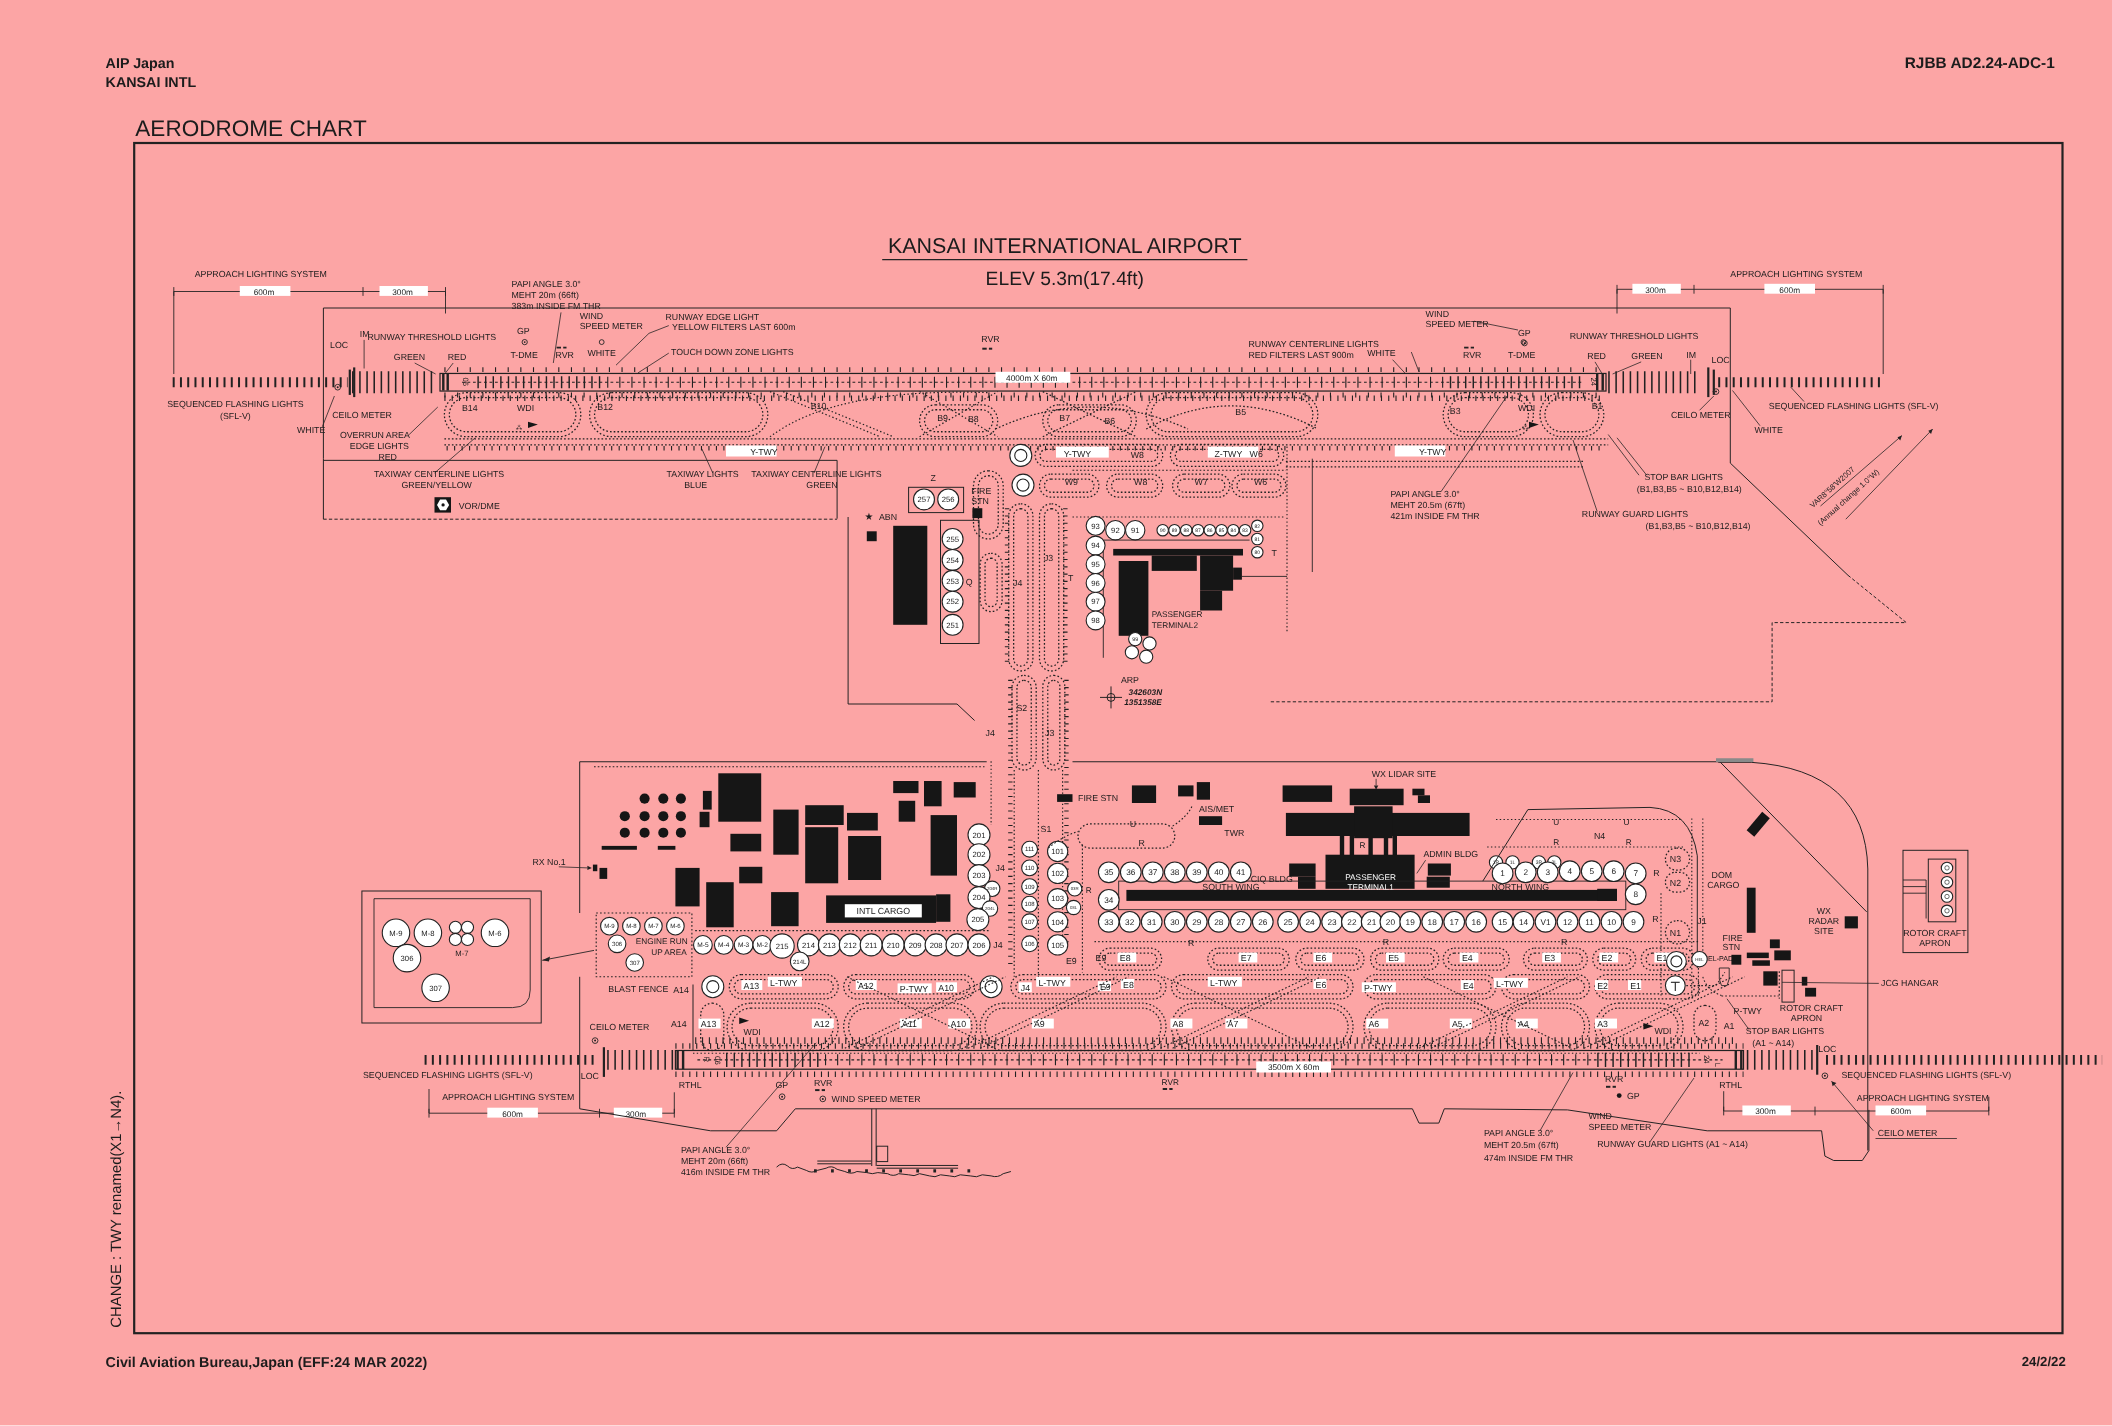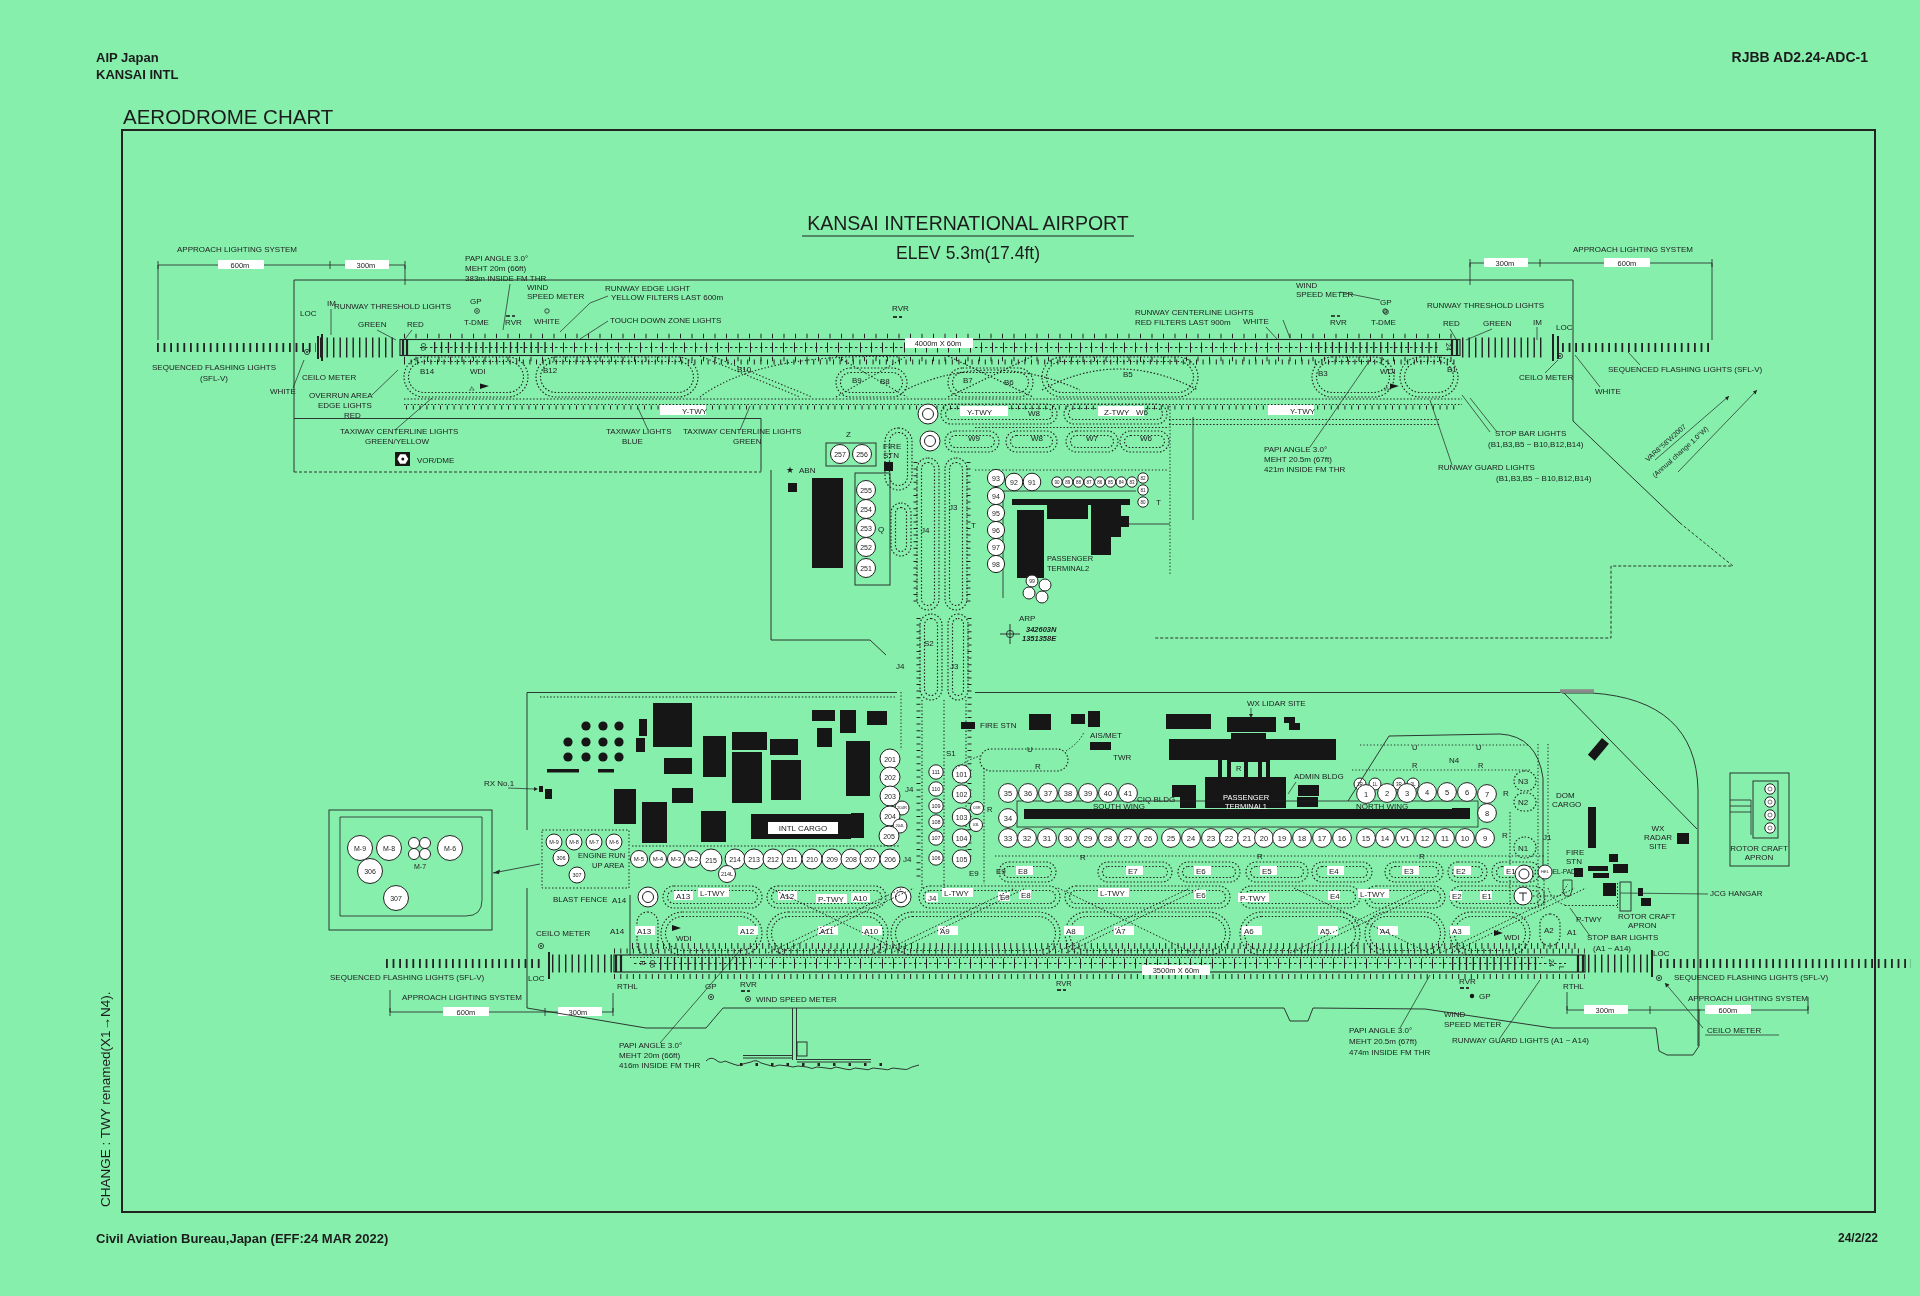--- a/index.html
+++ b/index.html
@@ -1,14 +1,14 @@
 <!DOCTYPE html>
 <html><head><meta charset="utf-8"><title>RJBB</title><style>
 html,body{margin:0;padding:0;background:#fff}
-#page{position:relative;width:1920px;height:1296px;background:#86efac;font-family:"Liberation Sans",sans-serif;overflow:hidden}
+#page{position:relative;width:1920px;height:1296px;background:#fca5a5;font-family:"Liberation Sans",sans-serif;overflow:hidden}
 text{font-family:"Liberation Sans",sans-serif}
 </style></head><body>
 <div id="page">
 <svg width="1920" height="1296" viewBox="0 0 1920 1296">
 
 <text x="96" y="62" font-size="13" font-weight="bold" fill="#1c1c1c">AIP Japan</text>
 
 <text x="96" y="79" font-size="13" font-weight="bold" fill="#1c1c1c">KANSAI INTL</text>
 
 <text x="1868" y="62" font-size="14" text-anchor="end" font-weight="bold" fill="#1c1c1c">RJBB AD2.24-ADC-1</text>

